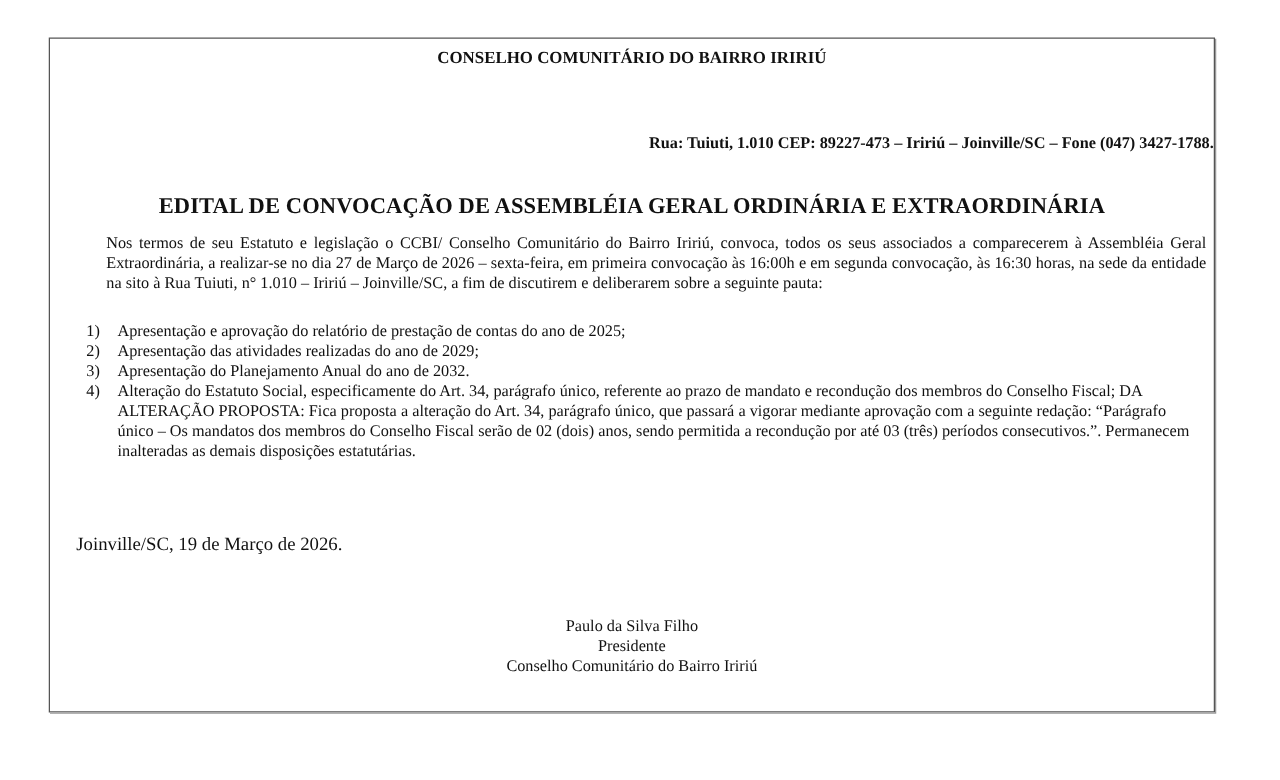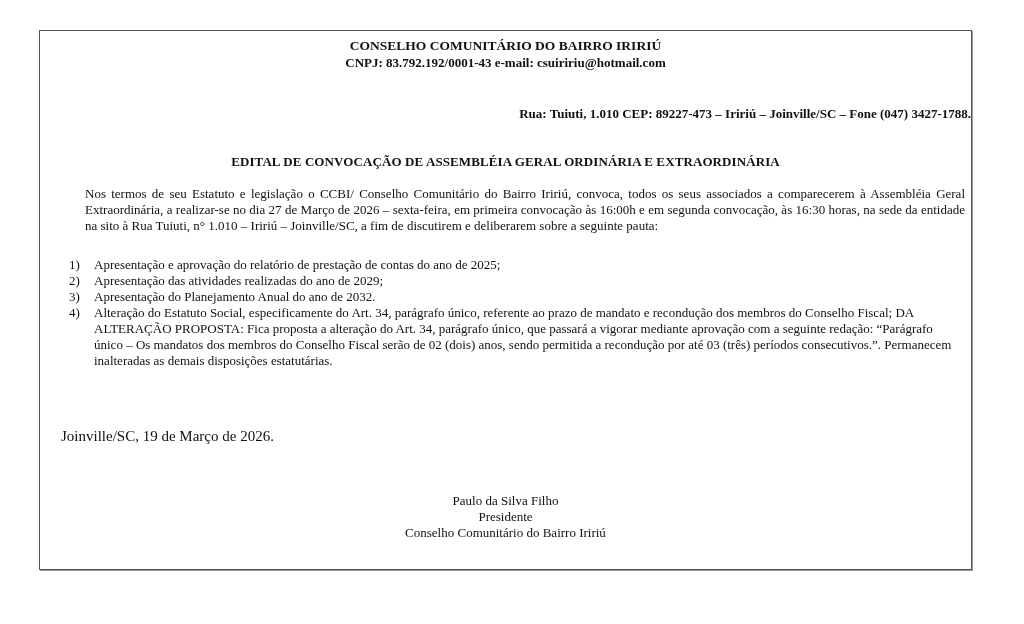--- a/index.html
+++ b/index.html
@@ -44,21 +44,21 @@
     font-weight: bold;
     font-size: 13px;
   }
   .title {
     position: absolute;
     left: 0;
     right: 0;
     top: 123px;
     text-align: center;
     font-weight: bold;
-    font-size: 13px;
+    font-size: 18px;
     letter-spacing: 0.1px;
   }
   .intro {
     position: absolute;
     left: 9px;
     right: 6px;
     top: 155px;
     font-size: 13px;
     line-height: 16px;
     text-align: justify;
@@ -101,21 +101,20 @@
   }
   .signature .italic { }
 </style>
 </head>
 <body>
 
 <div class="frame">
 
   <div class="header">
     <div class="org">CONSELHO COMUNITÁRIO DO BAIRRO IRIRIÚ</div>
-    <div>CNPJ: 83.792.192/0001-43 e-mail: csuiririu@hotmail.com</div>
   </div>
 
   <div class="address">Rua: Tuiuti, 1.010 CEP: 89227-473 – Iririú – Joinville/SC – Fone (047) 3427-1788.</div>
 
   <div class="title">EDITAL DE CONVOCAÇÃO DE ASSEMBLÉIA GERAL ORDINÁRIA E EXTRAORDINÁRIA</div>
 
   <div class="intro">Nos termos de seu Estatuto e legislação o CCBI/ Conselho Comunitário do Bairro Iririú, convoca, todos os seus associados a comparecerem à Assembléia Geral Extraordinária, a realizar-se no dia 27 de Março de 2026 – sexta-feira, em primeira convocação às 16:00h e em segunda convocação, às 16:30 horas, na sede da entidade na sito à Rua Tuiuti, n° 1.010 – Iririú – Joinville/SC, a fim de discutirem e deliberarem sobre a seguinte pauta:</div>
 
   <ol class="agenda">
     <li>

